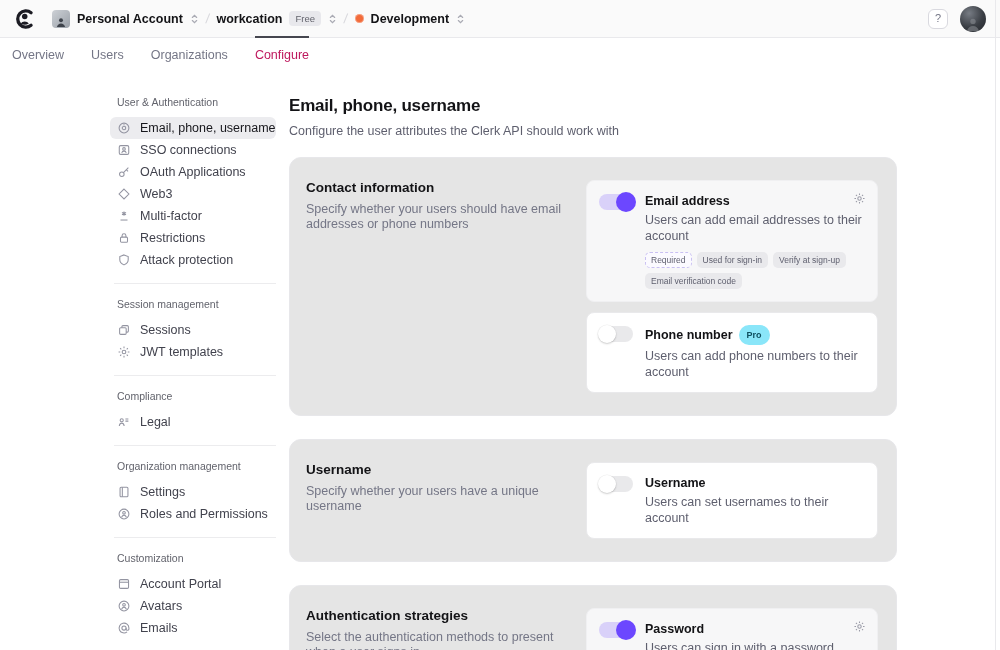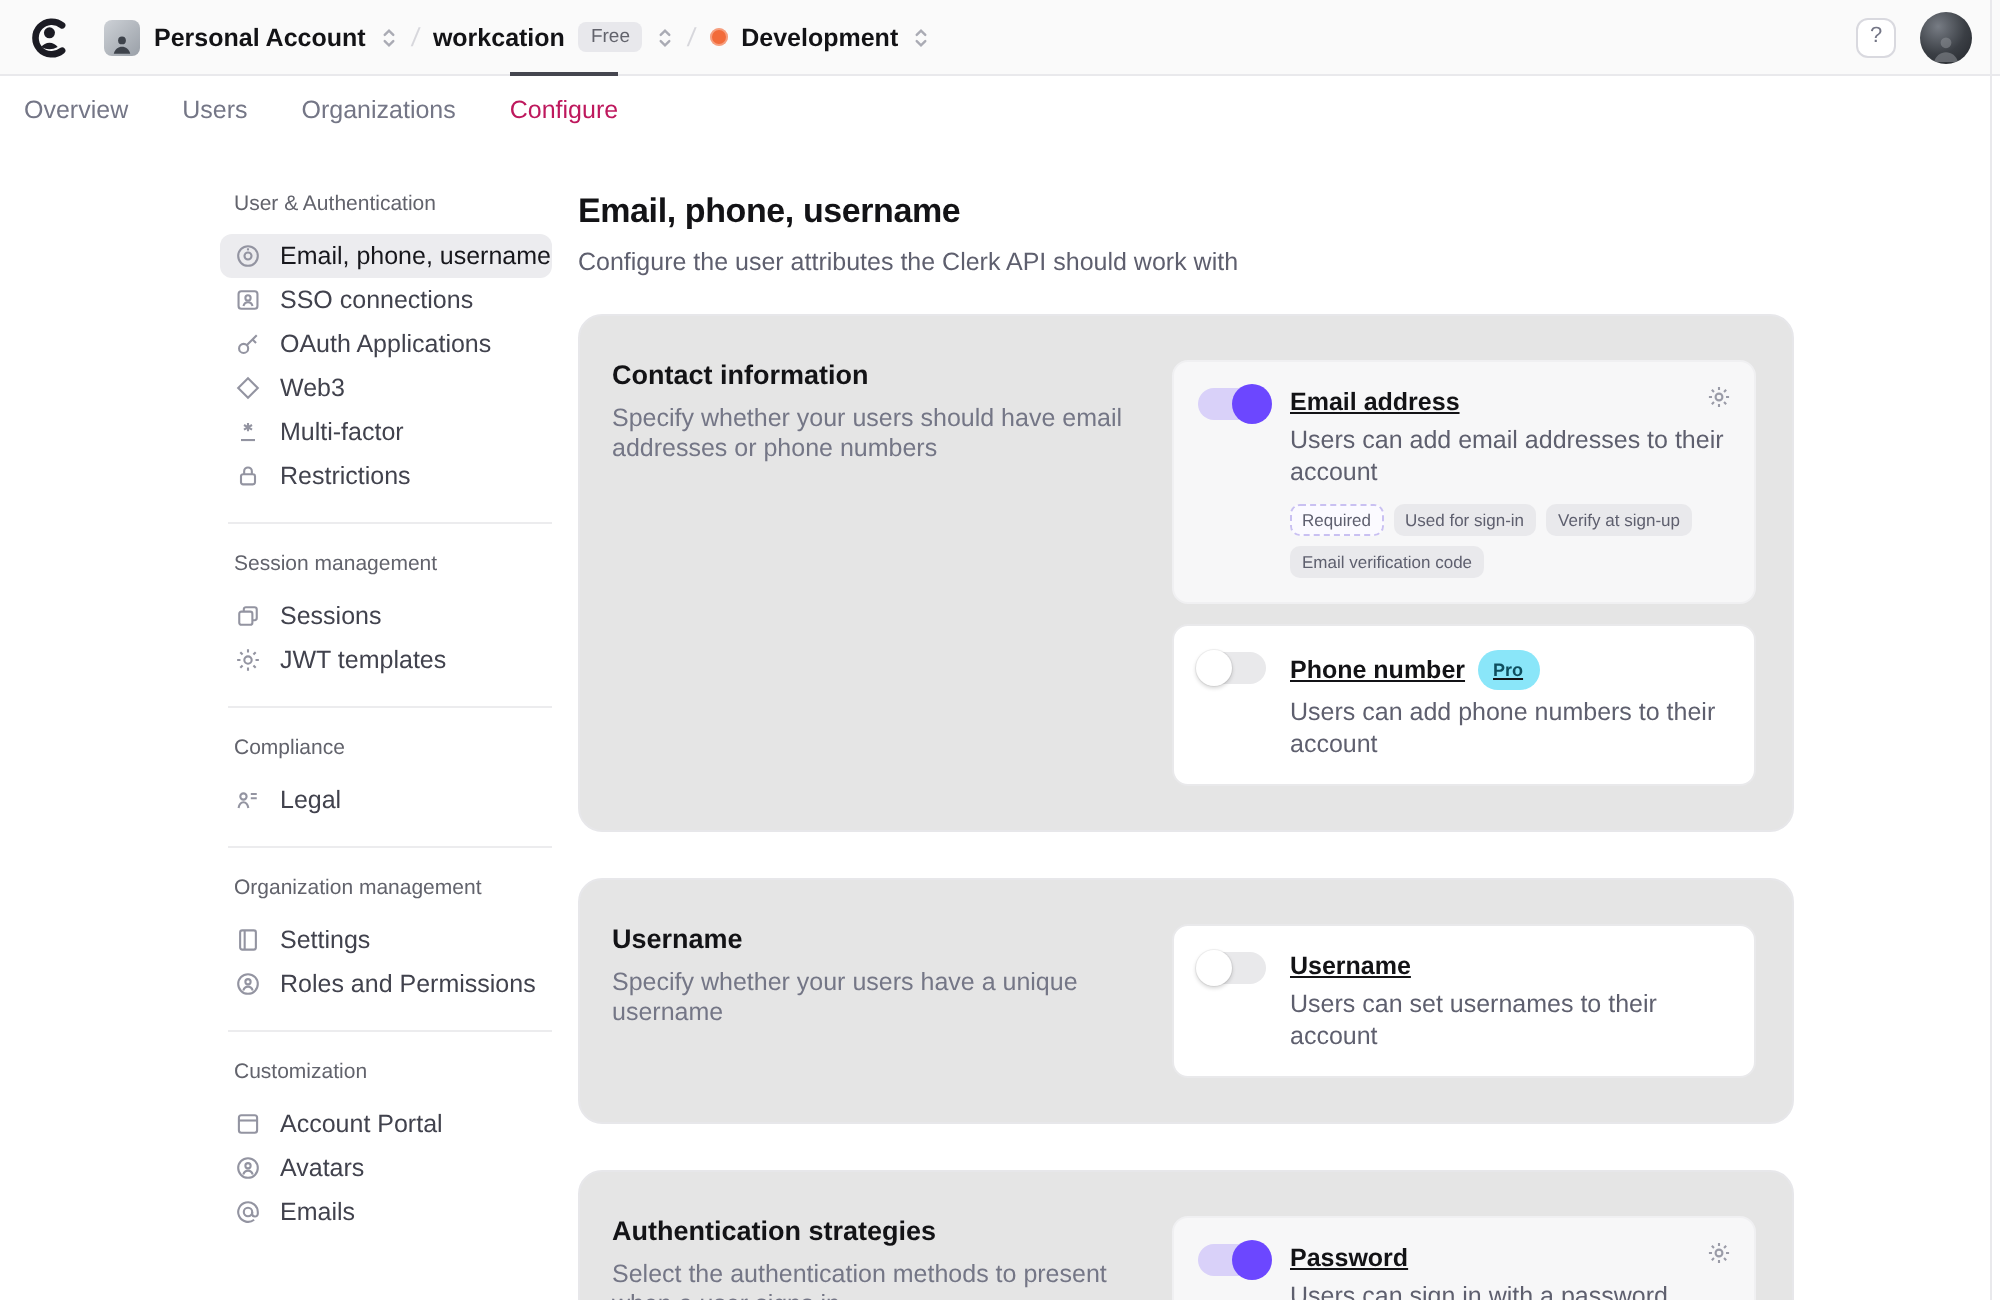--- a/index.html
+++ b/index.html
@@ -72,21 +72,21 @@
   }
   .card-left { width:280px; flex:none; padding-right:18px; }
   .card-h { font-size:13.5px; font-weight:700; margin:0 0 7px 0; }
   .card-desc { font-size:12.5px; color:#747686; line-height:15px; margin:0; }
   .card-right { flex:1; display:flex; flex-direction:column; gap:10px; }
 
   .panel { border-radius:8px; padding:12px 12px; position:relative; display:flex; gap:12px; }
   .panel.gray { background:#f7f7f8; border:1px solid #f0f0f2; }
   .panel.white { background:#fff; border:1px solid #e9e9eb; }
   .panel-body { flex:1; min-width:0; }
-  .panel-title { font-size:12.5px; font-weight:700; display:flex; align-items:center; gap:6px; line-height:16px;text-decoration:underline; }
+  .panel-title { font-size:12.5px; font-weight:700; display:flex; align-items:center; gap:6px; line-height:16px; }
   .panel-desc { font-size:12.5px; color:#5e5f6e; line-height:16px; margin-top:3px; }
   .badges { display:flex; flex-wrap:wrap; gap:5px; margin-top:8px; margin-right:-6px; }
   .badge { font-size:8.5px; color:#5e5f6e; background:#e9e9ec; padding:3px 6px; border-radius:5px; white-space:nowrap; }
   .badge.outline { background:#fbfaff; border:1px dashed #c9c0f2; padding:2px 5px; }
   .badge.pro { background:#8ae6f9; color:#0e4f5f; font-weight:700; border-radius:999px; padding:2px 8px; font-size:9px; }
   .gear-btn { position:absolute; top:11px; right:11px; color:#9a9ba7; cursor:pointer; display:flex; }
 
   .toggle { width:34px; height:16px; border-radius:999px; position:relative; flex:none; margin-top:1px; cursor:pointer; }
   .toggle.on { background:#d9d1f9; }
   .toggle.on .knob { position:absolute; right:-3px; top:-2px; width:20px; height:20px; border-radius:50%; background:#6c47ff; }
@@ -210,20 +210,28 @@
     <span>Multi-factor</span>
   </div>
   <div class="side-item">
     <span class="icn">
         <svg width="14" height="14" viewBox="0 0 16 16" fill="none" stroke="currentColor" stroke-width="1.2">
           <rect x="4" y="7" width="8" height="5.8" rx="1.2"></rect>
           <path d="M5.8 7V5.3a2.2 2.2 0 0 1 4.4 0V7"></path>
         </svg>
       </span>
     <span>Restrictions</span>
+  </div>
+  <div class="side-item">
+    <span class="icn">
+        <svg width="14" height="14" viewBox="0 0 16 16" fill="none" stroke="currentColor" stroke-width="1.2">
+          <path d="M8 2.2 12.8 4v3.6c0 2.8-1.9 4.6-4.8 6-2.9-1.4-4.8-3.2-4.8-6V4z"></path>
+        </svg>
+      </span>
+    <span>Attack protection</span>
   </div>
 
   <hr class="side-divider">
   <div class="side-label later">Session management</div>
 
   <div class="side-item">
     <span class="icn">
         <svg width="14" height="14" viewBox="0 0 16 16" fill="none" stroke="currentColor" stroke-width="1.2">
           <rect x="3" y="5.5" width="7.5" height="7.5" rx="1.2"></rect>
           <path d="M5.6 5.5V4.2A1.2 1.2 0 0 1 6.8 3h4.9A1.3 1.3 0 0 1 13 4.3v4.9a1.2 1.2 0 0 1-1.2 1.2h-1.3"></path>

